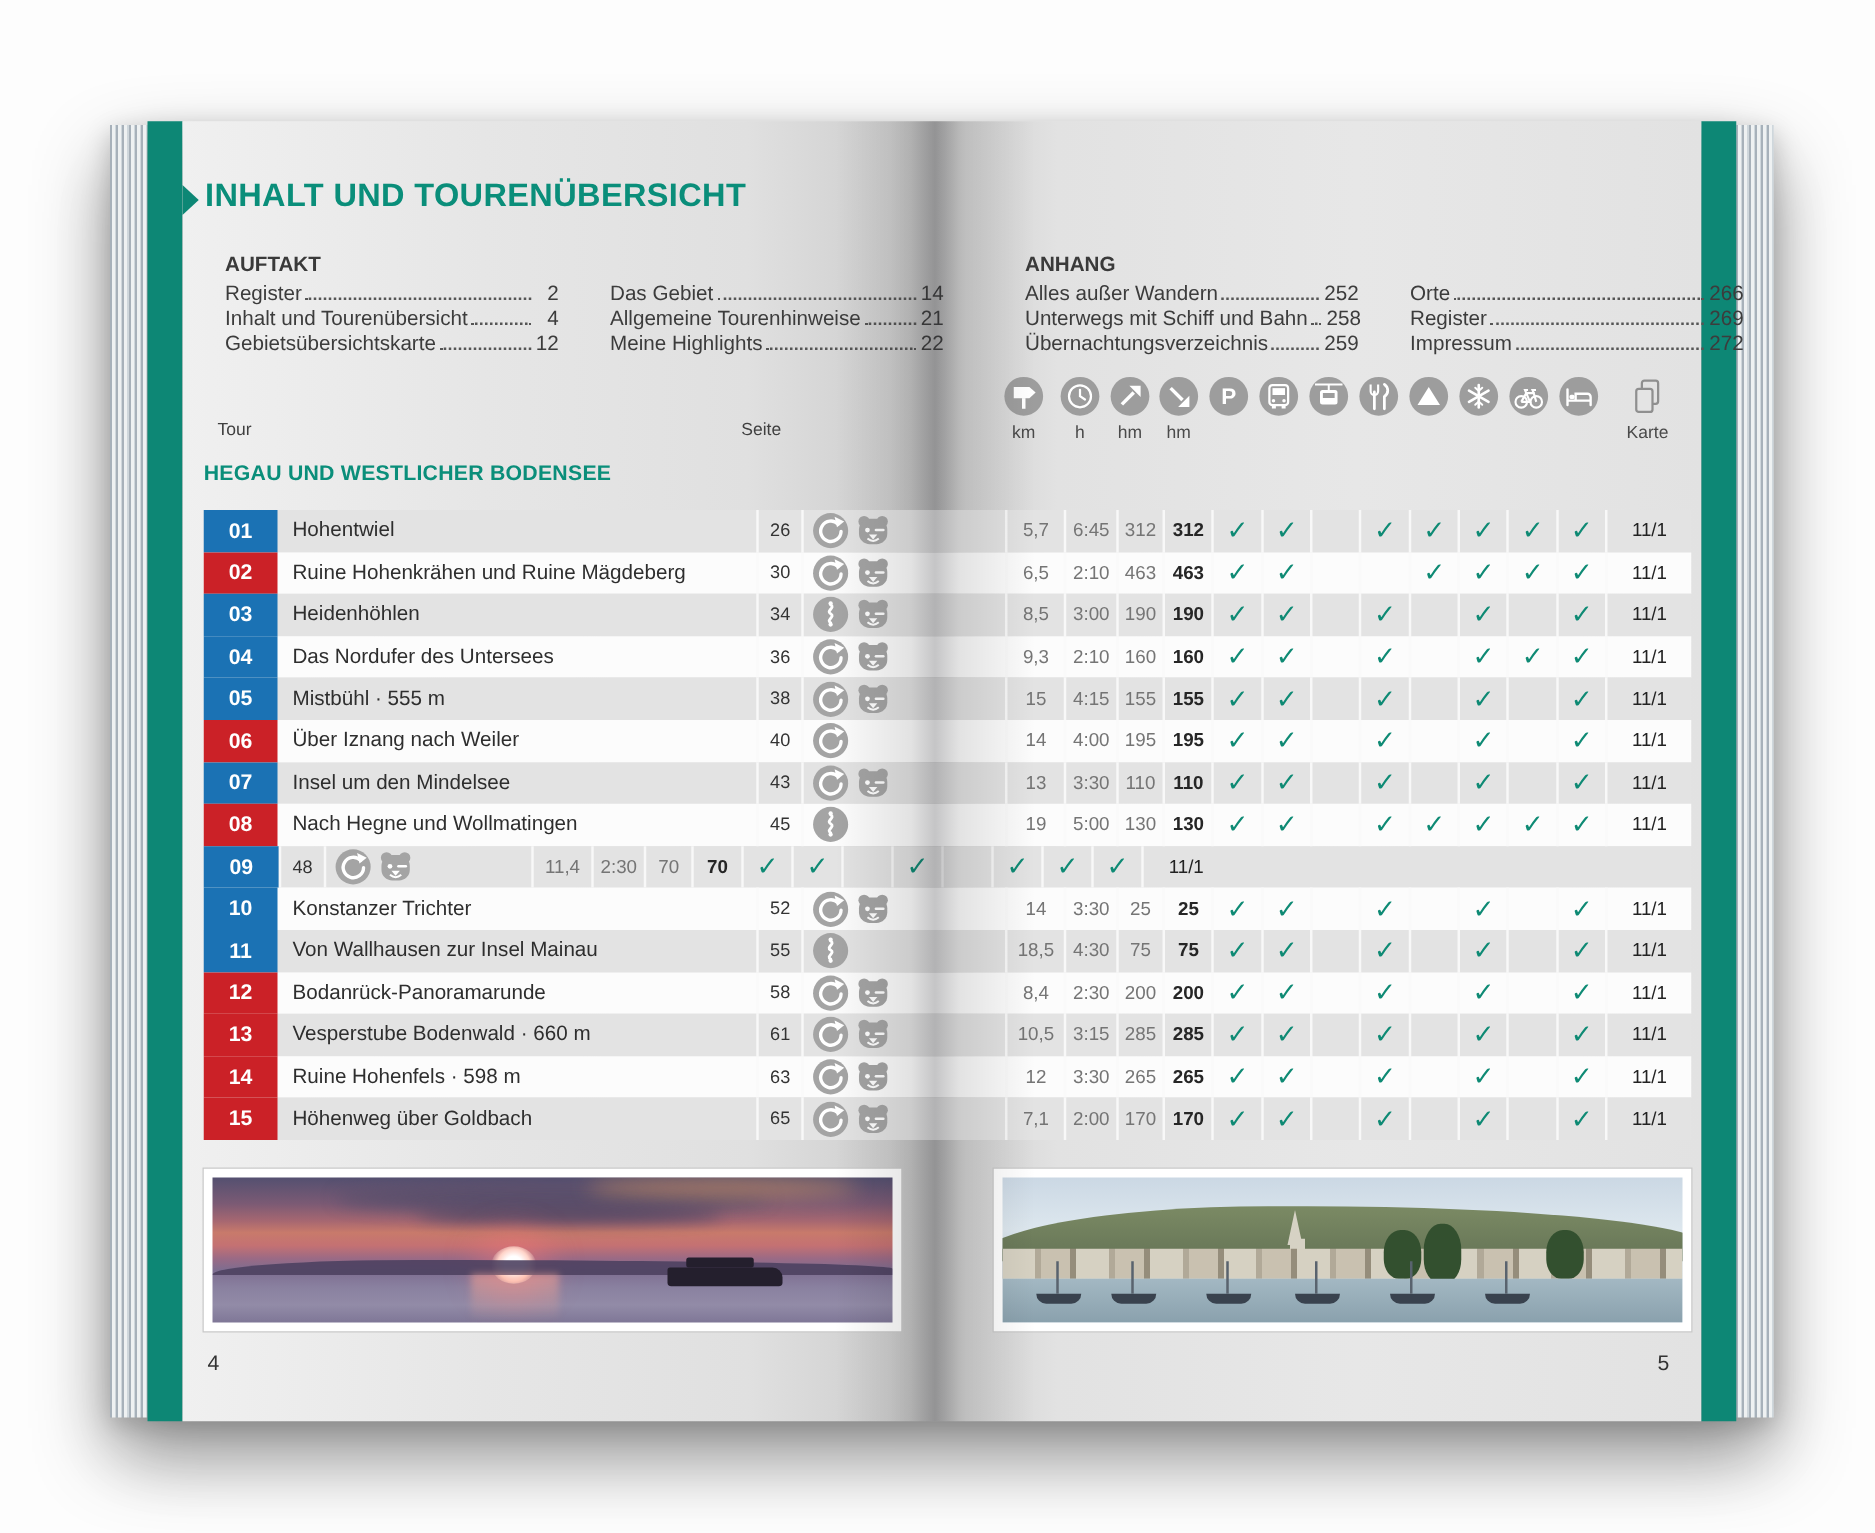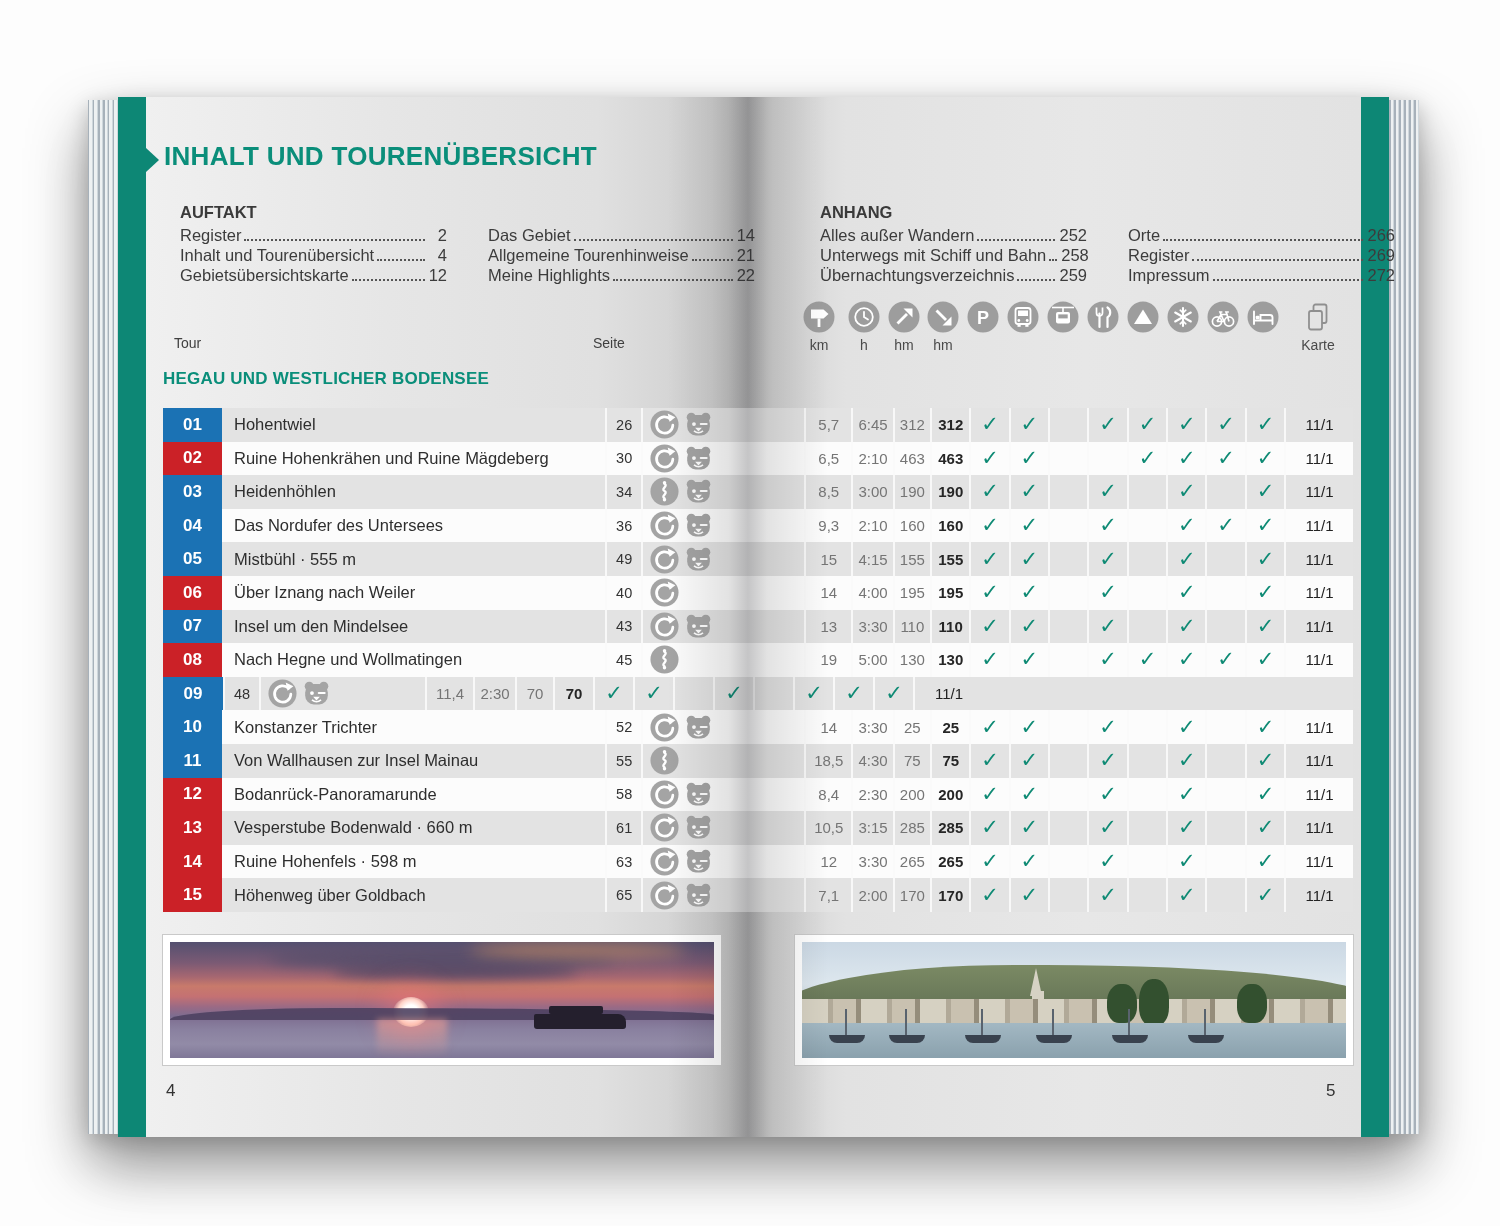--- a/index.html
+++ b/index.html
@@ -526,21 +526,21 @@
           <span>✓</span>
         </div>
         <div class="cell c-chk cl">
           <span>✓</span>
         </div>
         <div class="cell c-map cl">11/1</div>
       </div>
       <div class="trow odd">
         <div class="cell c-badge blue">05</div>
         <div class="cell c-name">Mistbühl · 555 m</div>
-        <div class="cell c-page cl">49</div>
+        <div class="cell c-page cl">38</div>
         <div class="cell c-icons cl">
           <svg viewBox="0 0 32 32">
             <circle cx="16" cy="16" r="15.5" fill="#a4a4a4"></circle>
             <path d="M22.6 10.2 A9 9 0 1 0 25.2 16.8" fill="none" stroke="#fff" stroke-width="3" stroke-linecap="round"></path>
             <polygon points="19.5,3.8 28,8 21.6,13 " fill="#fff"></polygon>
           </svg>
           <svg viewBox="0 0 32 32">
             <g fill="#a4a4a4">
               <circle cx="8" cy="8" r="5"></circle>
               <circle cx="24" cy="8" r="5"></circle>

